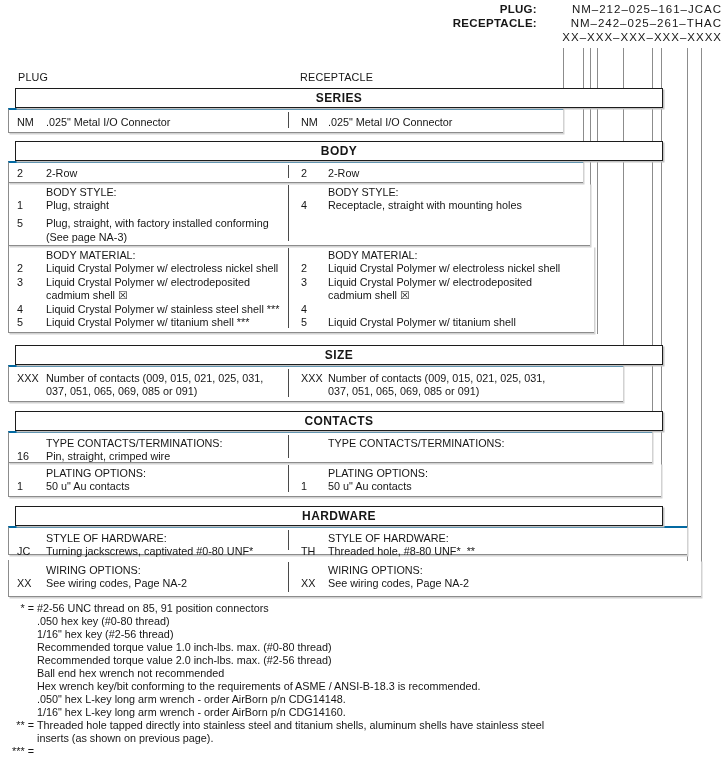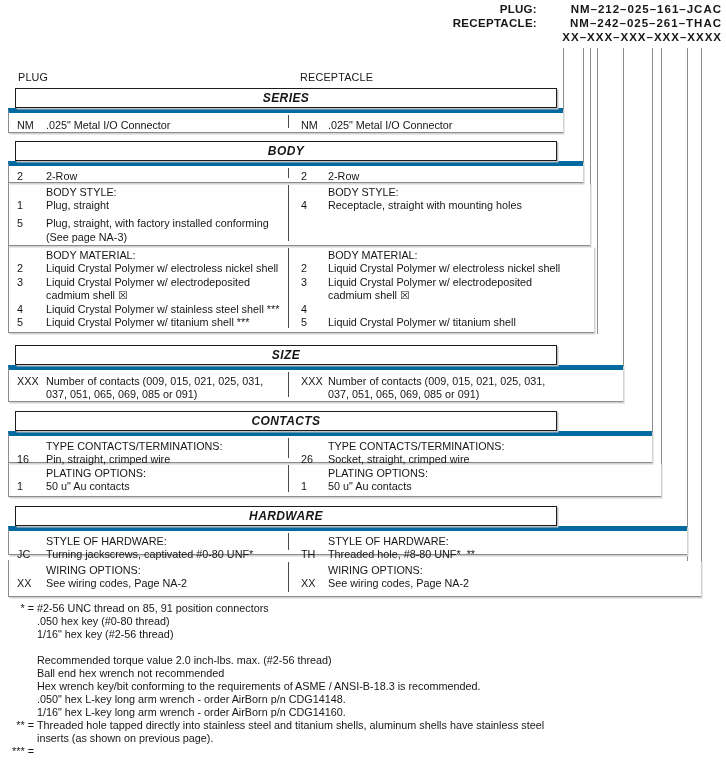--- a/index.html
+++ b/index.html
@@ -1,30 +1,30 @@
 <!DOCTYPE html>
 <html><head>
 <meta charset="utf-8">
 <style>
   html,body{margin:0;padding:0;background:#fff;}
   .page{position:relative;width:726px;height:762px;background:#ffffff;overflow:hidden;
         font-family:"Liberation Sans","DejaVu Sans",sans-serif;font-size:10.8px;color:#161616;}
   
   .pn-l{position:absolute;right:189px;font-weight:bold;font-size:11.5px;letter-spacing:.3px;white-space:pre;}
-  .pn-v{position:absolute;right:4px;font-size:11.5px;letter-spacing:1px;white-space:pre;font-weight:bold;}
+  .pn-v{position:absolute;right:4px;font-size:11.5px;letter-spacing:1px;white-space:pre;}
   
   .col-label{position:absolute;top:71px;font-size:10.8px;letter-spacing:.2px;white-space:pre;}
   
-  .sec-header{position:absolute;left:15px;width:542px;height:20px;box-sizing:border-box;
+  .sec-header{position:absolute;left:15px;width:648px;height:20px;box-sizing:border-box;
       border:1.7px solid #1c1c1c;background:#fff;display:flex;align-items:center;justify-content:center;
-      font-weight:bold;font-size:12px;letter-spacing:.4px;box-shadow:1.5px 1.5px 0 #c2c2c2;z-index:3;font-style:italic;}
+      font-weight:bold;font-size:12px;letter-spacing:.4px;box-shadow:1.5px 1.5px 0 #c2c2c2;z-index:3;}
   
   .band{position:absolute;left:8px;box-sizing:border-box;border-left:1px solid #8c8c8c;
       border-bottom:1px solid #8c8c8c;background:transparent;box-shadow:1.5px 1.5px 0 #d2d2d2;z-index:2;}
-  .band.first{border-top:5px solid #0369a1;text-decoration:underline;}
+  .band.first{border-top:2px solid #0369a1;text-decoration:underline;}
   .divider{position:absolute;left:279px;top:2px;bottom:4px;width:1px;background:#4a4a4a;}
   .colL{position:absolute;left:8px;width:268px;}
   .colR{position:absolute;left:292px;width:262px;}
   .row{display:flex;line-height:13.4px;white-space:pre;}
   .row.gap{margin-top:4.5px;}
   .code{flex:0 0 29px;}
   .colR .code{flex:0 0 27px;}
   .txt{white-space:pre;}
   .lbl{margin-left:29px;line-height:13.4px;white-space:pre;}
   .colR .lbl{margin-left:27px;}
@@ -177,23 +177,20 @@
   <div class="band first" style="top:431px;height:32px;width:644px">
     <div class="divider"></div>
     <div class="colL" style="top:4px">
       <div class="lbl">TYPE CONTACTS/TERMINATIONS:</div>
       <div class="row">
         <span class="code">16</span><span class="txt">Pin, straight, crimped wire</span>
       </div>
     </div>
     <div class="colR" style="top:4px">
       <div class="lbl">TYPE CONTACTS/TERMINATIONS:</div>
-      <div class="row">
-        <span class="code">26</span><span class="txt">Socket, straight, crimped wire</span>
-      </div>
     </div>
   </div>
 
   <div class="band" style="top:463px;height:34px;width:653px">
     <div class="divider"></div>
     <div class="colL" style="top:4px">
       <div class="lbl">PLATING OPTIONS:</div>
       <div class="row">
         <span class="code">1</span><span class="txt">50 u" Au contacts</span>
       </div>
@@ -234,21 +231,21 @@
       <div class="lbl">WIRING OPTIONS:</div>
       <div class="row">
         <span class="code">XX</span><span class="txt">See wiring codes, Page NA-2</span>
       </div>
     </div>
   </div>
 
   <div class="fn" style="top:602px"><span class="fn-m">* =</span><span class="fn-t">#2-56 UNC thread on 85, 91 position connectors</span></div>
   <div class="fn" style="top:615px"><span class="fn-m"></span><span class="fn-t">.050 hex key (#0-80 thread)</span></div>
   <div class="fn" style="top:628px"><span class="fn-m"></span><span class="fn-t">1/16" hex key (#2-56 thread)</span></div>
-  <div class="fn" style="top:641px"><span class="fn-m"></span></div>
+  <div class="fn" style="top:641px"><span class="fn-m"></span><span class="fn-t">Recommended torque value 1.0 inch-lbs. max. (#0-80 thread)</span></div>
   <div class="fn" style="top:654px"><span class="fn-m"></span><span class="fn-t">Recommended torque value 2.0 inch-lbs. max. (#2-56 thread)</span></div>
   <div class="fn" style="top:667px"><span class="fn-m"></span><span class="fn-t">Ball end hex wrench not recommended</span></div>
   <div class="fn" style="top:680px"><span class="fn-m"></span><span class="fn-t">Hex wrench key/bit conforming to the requirements of ASME / ANSI-B-18.3 is recommended.</span></div>
   <div class="fn" style="top:693px"><span class="fn-m"></span><span class="fn-t">.050" hex L-key long arm wrench - order AirBorn p/n CDG14148.</span></div>
   <div class="fn" style="top:706px"><span class="fn-m"></span><span class="fn-t">1/16" hex L-key long arm wrench - order AirBorn p/n CDG14160.</span></div>
   <div class="fn" style="top:719px"><span class="fn-m">** =</span><span class="fn-t">Threaded hole tapped directly into stainless steel and titanium shells, aluminum shells have stainless steel</span></div>
   <div class="fn" style="top:732px"><span class="fn-m"></span><span class="fn-t">inserts (as shown on previous page).</span></div>
   <div class="fn" style="top:745px"><span class="fn-m">*** =</span></div>
 
 </div>

